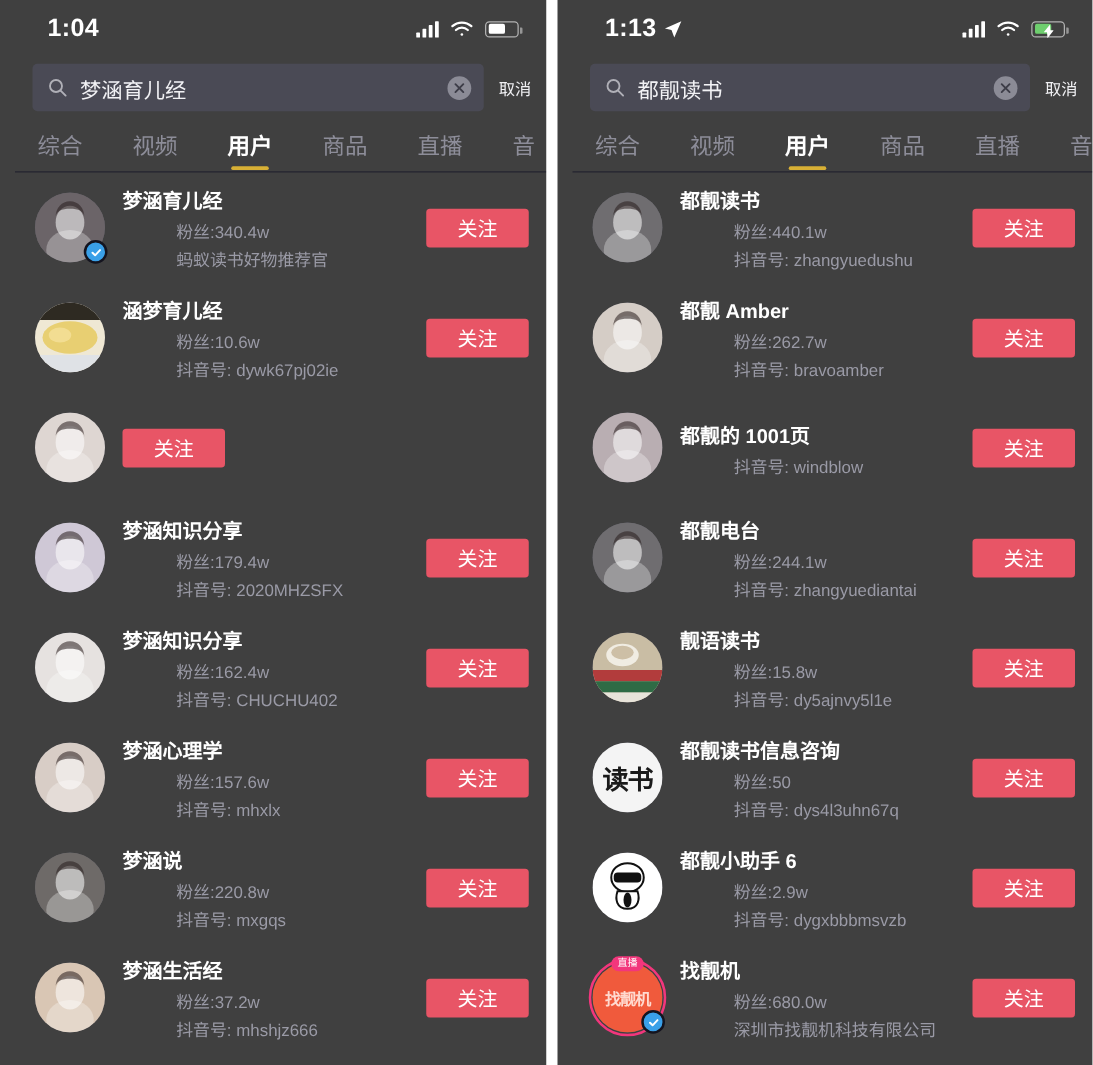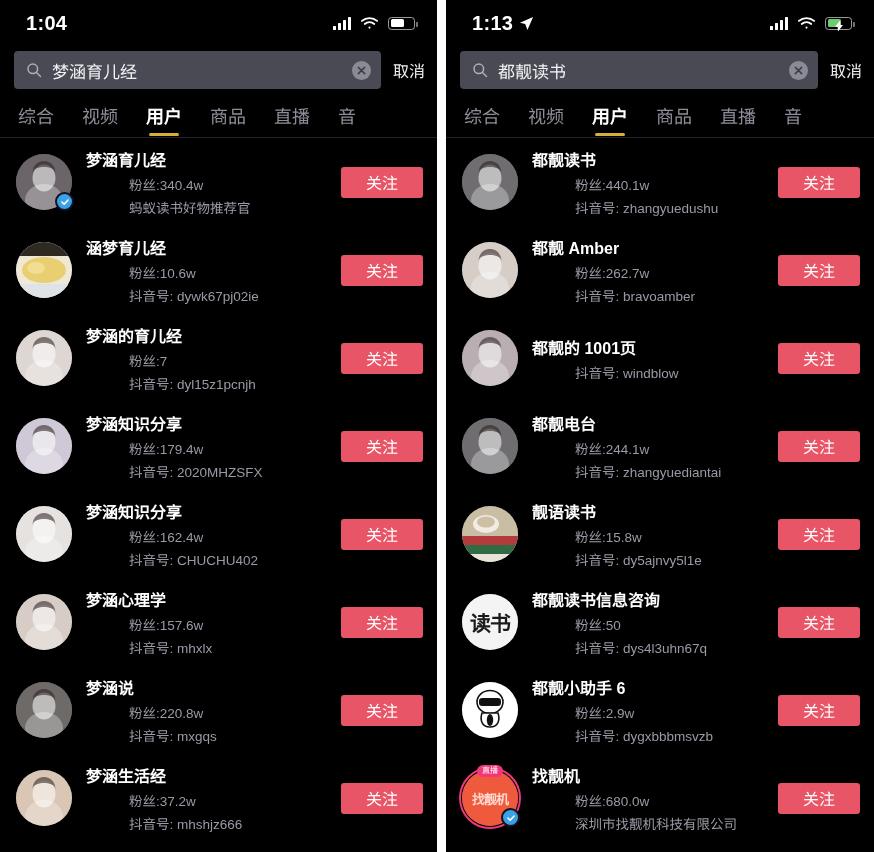--- a/index.html
+++ b/index.html
@@ -14,23 +14,24 @@
     position: relative;
     width: 874px; height: 852px;
     display: flex;
     background: #ffffff;
   }
 
   
   .panel {
     position: relative;
     height: 852px;
-    background: #000000;
+    background: #404040;
     overflow: hidden;
     flex: 0 0 auto;
+    padding-left: 12px;
   }
   .panel--left  { width: 437px; }
   .gap         { width: 9px; background: #ffffff; flex: 0 0 auto; }
   .panel--right{ width: 428px; }
 
   
   .statusbar {
     height: 46px;
     display: flex;
     align-items: center;
@@ -94,30 +95,30 @@
     white-space: nowrap; overflow: hidden; text-overflow: clip;
   }
   .clear-btn {
     flex: 0 0 auto;
     width: 19px; height: 19px; border-radius: 50%;
     background: #8b8b96;
     display: flex; align-items: center; justify-content: center;
   }
   .clear-btn svg { width: 9px; height: 9px; }
   .cancel-btn {
-    flex: 0 0 auto; color: #f0f0f3; font-size: 16px;
+    flex: 0 0 auto; color: #f0f0f3; font-size: 13px;
     white-space: nowrap; padding-left: 2px; text-align: center;
   }
 
   
   .tabs {
     display: flex; align-items: flex-end;
     height: 44px;
     padding: 0 6px 0 18px;
-    gap: 28px;
+    gap: 40px;
     border-bottom: 1px solid #23232f;
     position: relative;
   }
   .tab {
     position: relative;
     color: #8d8d99; font-size: 18px;
     padding-bottom: 9px; white-space: nowrap;
   }
   .tab.active { color: #ffffff; font-weight: 700; }
   .tab.active::after {
@@ -284,25 +285,20 @@
           <div class="avatar-wrap">
             <div class="avatar">
               <div class="art-solid" style="background:#ded6d2"></div>
               <svg class="art-face" viewBox="0 0 56 56">
                 <ellipse cx="28" cy="46" rx="19" ry="16" fill="rgba(255,255,255,.30)"></ellipse>
                 <ellipse cx="28" cy="24" rx="11.5" ry="13.5" fill="rgba(255,255,255,.55)"></ellipse>
                 <path d="M16.5 20c0-8 5-13 11.5-13s11.5 5 11.5 13c0-5-5-7-11.5-7s-11.5 2-11.5 7z" fill="rgba(40,30,30,.55)"></path>
               </svg>
             </div>
           </div>
-          <div class="meta">
-            <div class="uname">梦涵的育儿经</div>
-            <div class="fans">粉丝:7</div>
-            <div class="sub">抖音号: dyl15z1pcnjh</div>
-          </div>
           <button class="follow-btn">关注</button>
         </div>
         <div class="user-row">
           <div class="avatar-wrap">
             <div class="avatar">
               <div class="art-solid" style="background:#cfc8d6"></div>
               <svg class="art-face" viewBox="0 0 56 56">
                 <ellipse cx="28" cy="46" rx="19" ry="16" fill="rgba(255,255,255,.30)"></ellipse>
                 <ellipse cx="28" cy="24" rx="11.5" ry="13.5" fill="rgba(255,255,255,.55)"></ellipse>
                 <path d="M16.5 20c0-8 5-13 11.5-13s11.5 5 11.5 13c0-5-5-7-11.5-7s-11.5 2-11.5 7z" fill="rgba(40,30,30,.55)"></path>

